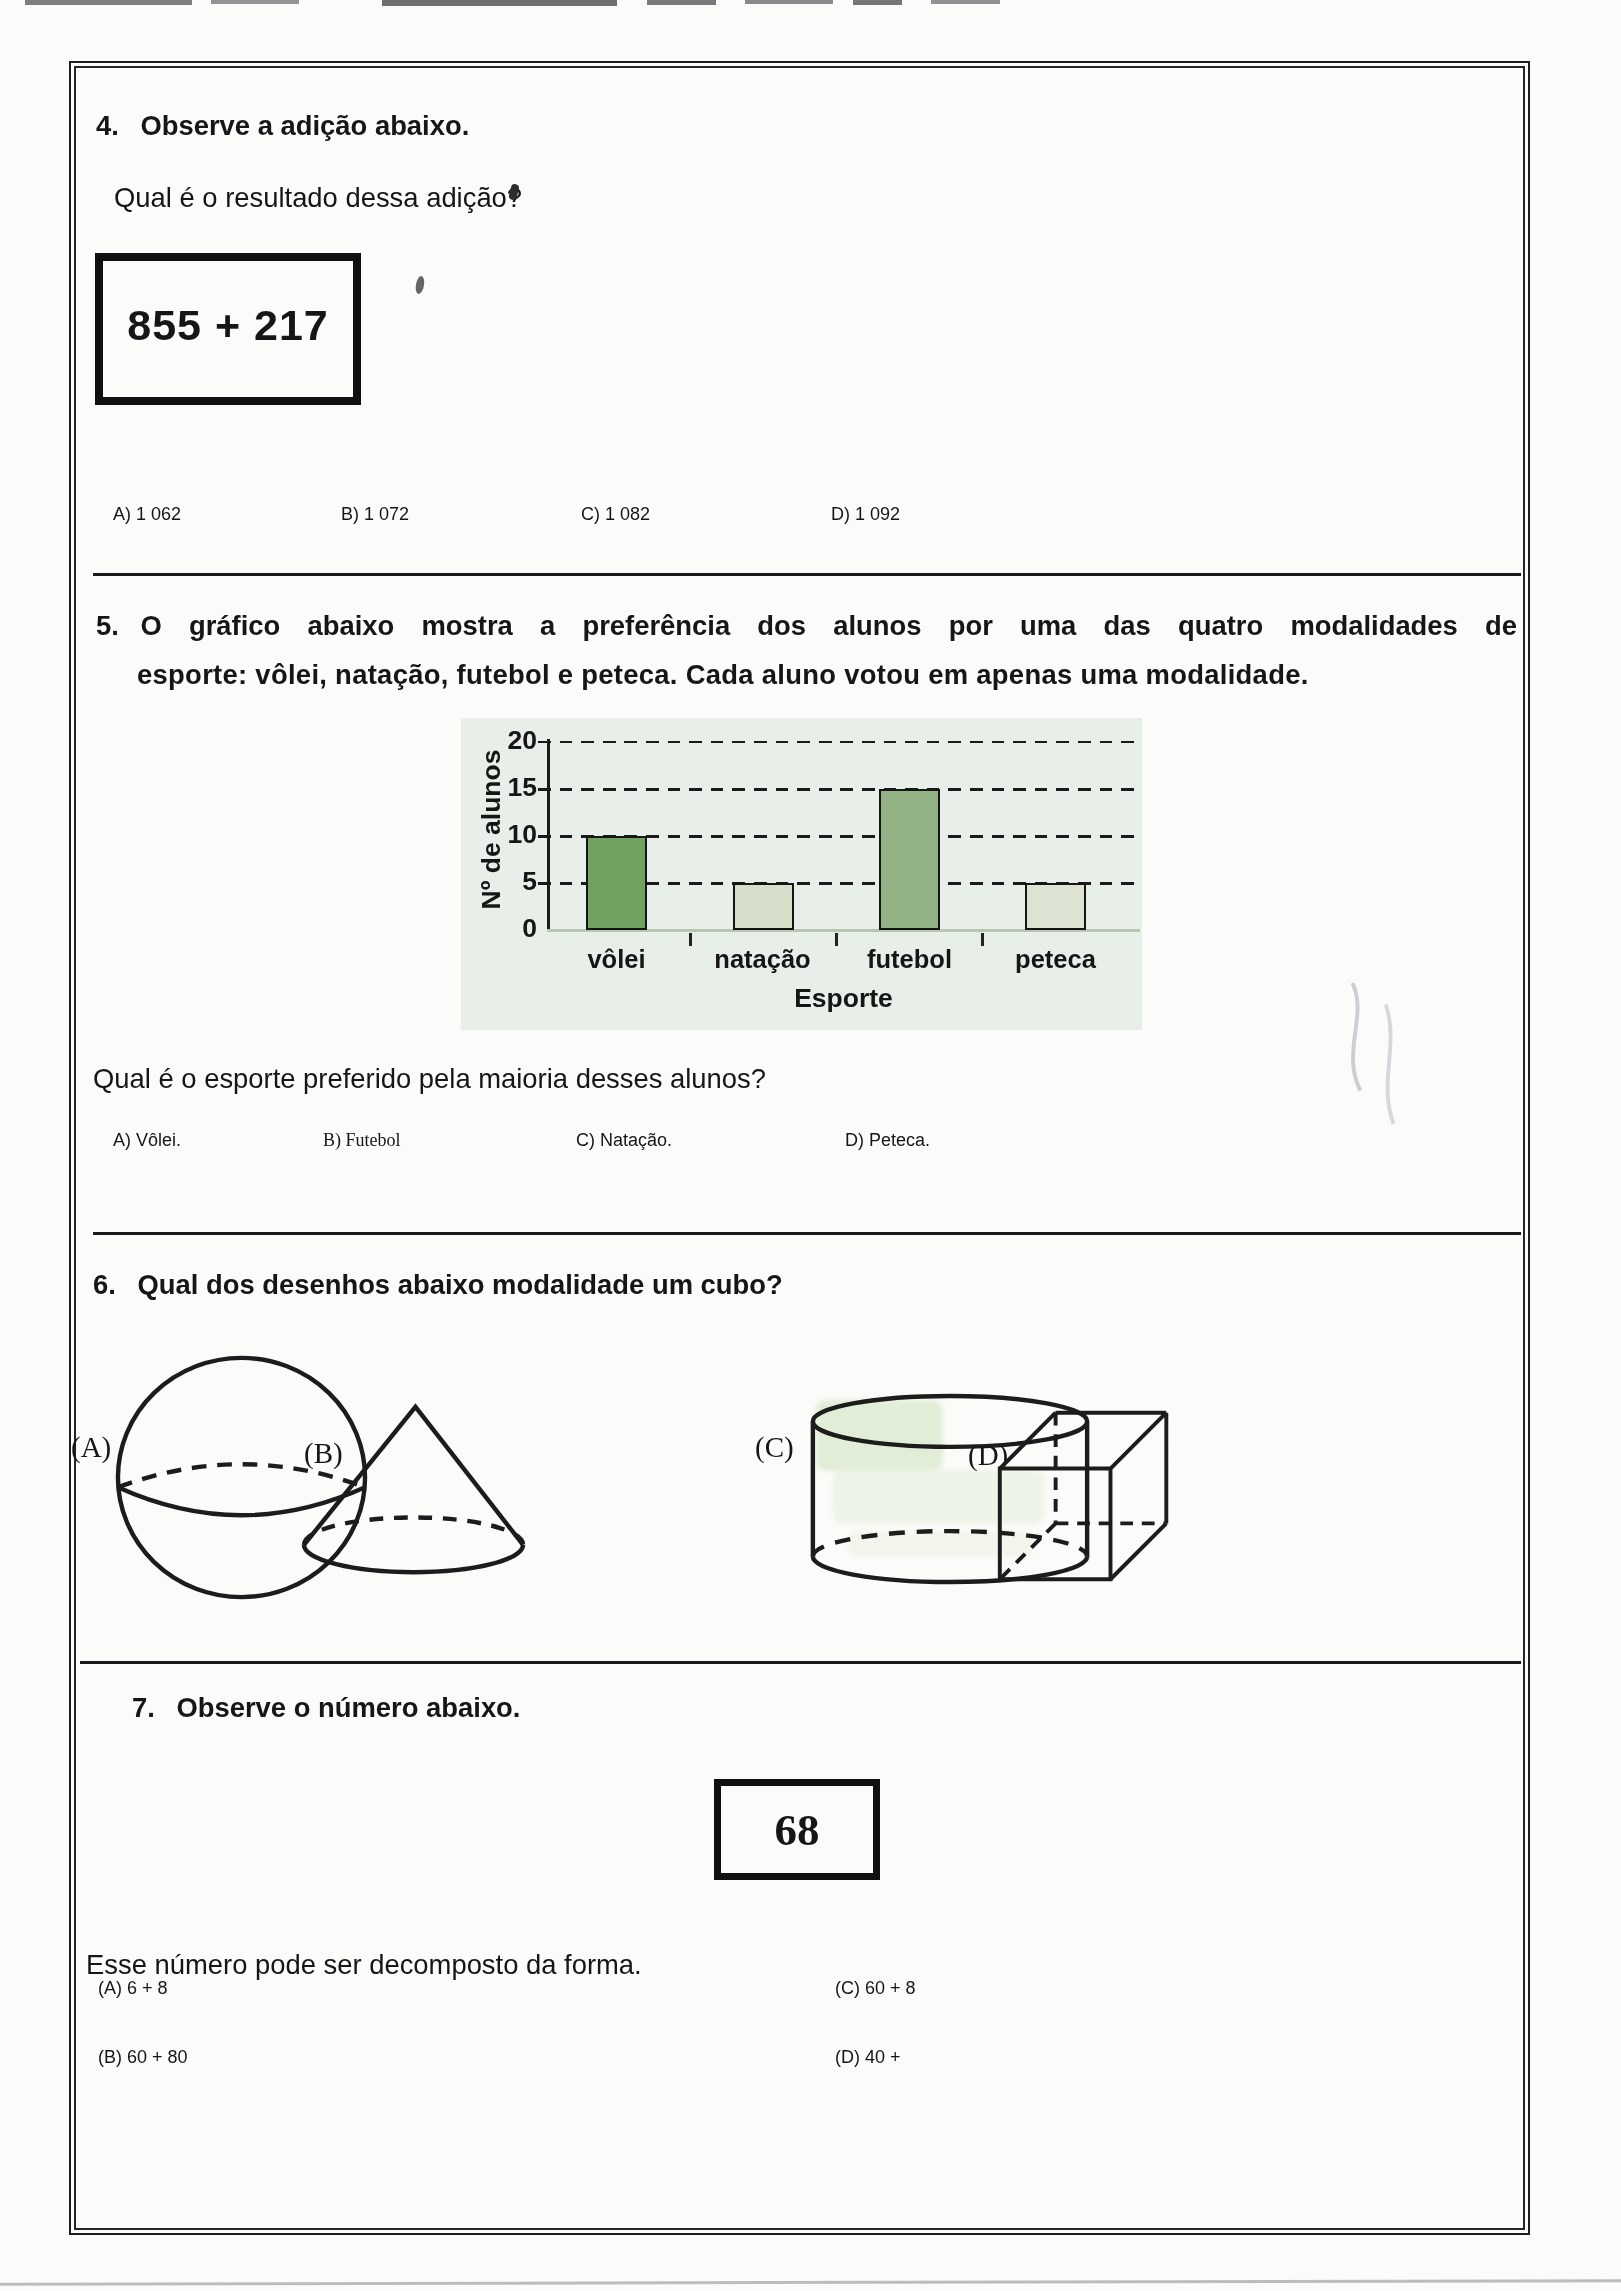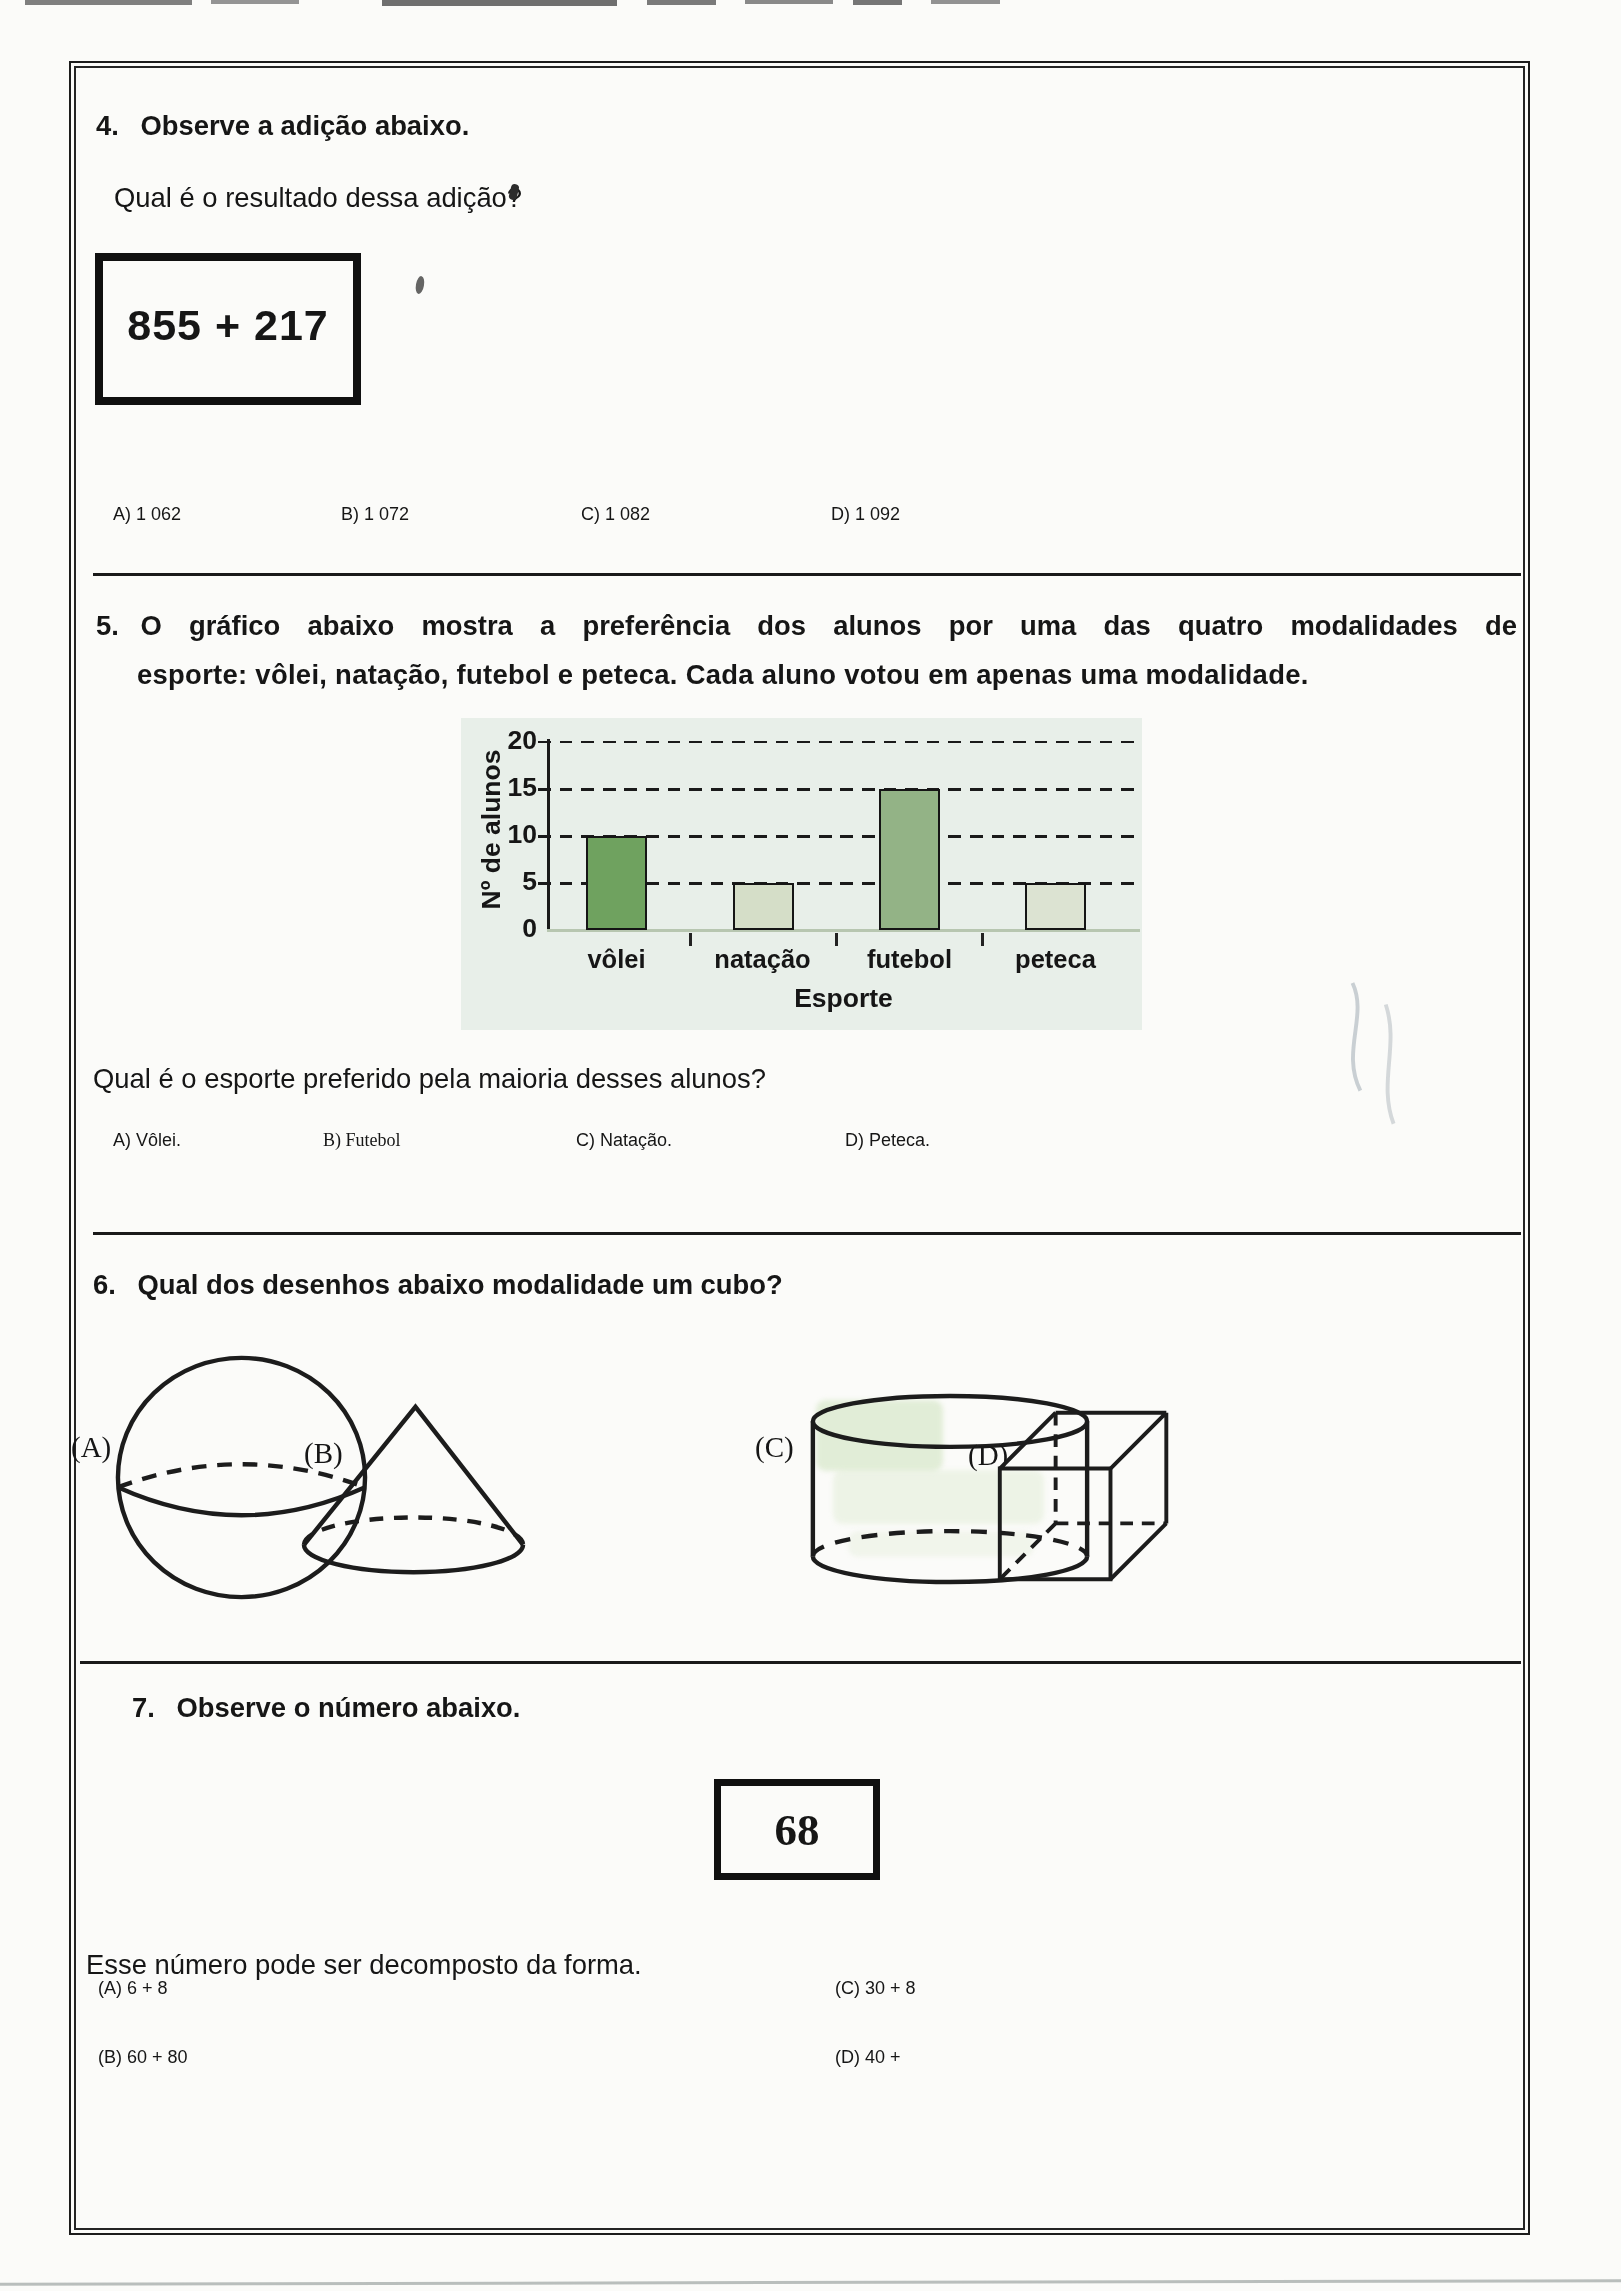--- a/index.html
+++ b/index.html
@@ -161,18 +161,18 @@
   </div>
 
   <div id="q7box" class="thickbox" style="left:714px;top:1759px;width:166px;height:101px;">
     <span class="num68">68</span>
   </div>
 
   <div class="body-text" style="left:86px;top:1909px;margin-top:40px;">Esse número pode ser decomposto da forma.</div>
 
   <div class="opt" style="left:98px;top:1978px;">(A) 6 + 8</div>
   <div class="opt" style="left:98px;top:2047px;">(B) 60 + 80</div>
-  <div class="opt" style="left:835px;top:1978px;">(C) 30 + 8</div>
+  <div class="opt" style="left:835px;top:1978px;">(C) 60 + 8</div>
   <div class="opt" style="left:835px;top:2047px;">(D) 40 +</div>
 
   <div class="abs" style="left:0;top:2281px;width:1621px;height:2.9px;background:#a9afac;opacity:.8;transform:rotate(-0.12deg);"></div>
 </div>
 
 
 </body></html>

